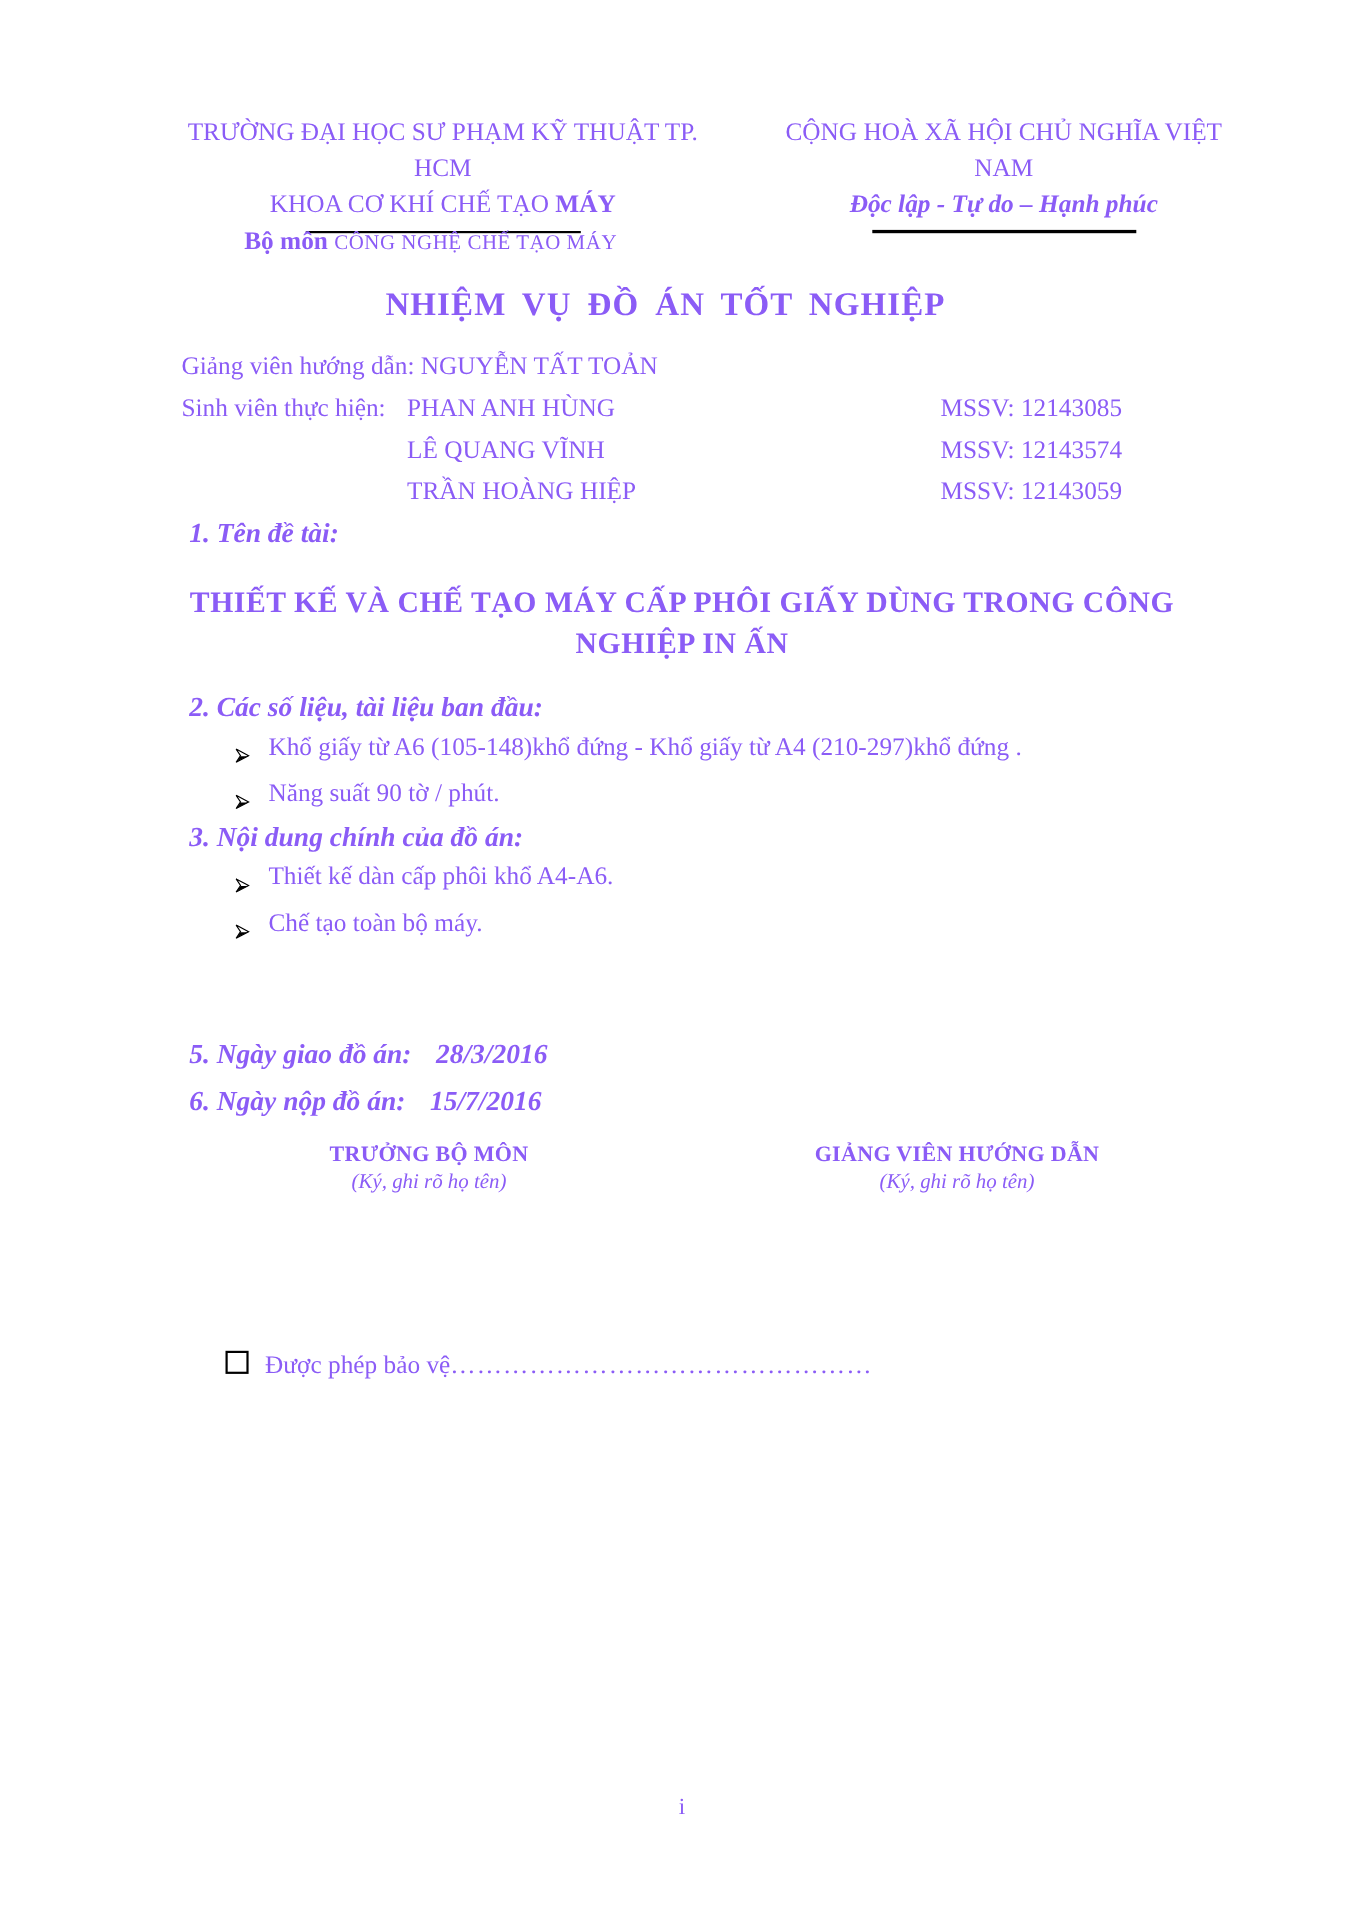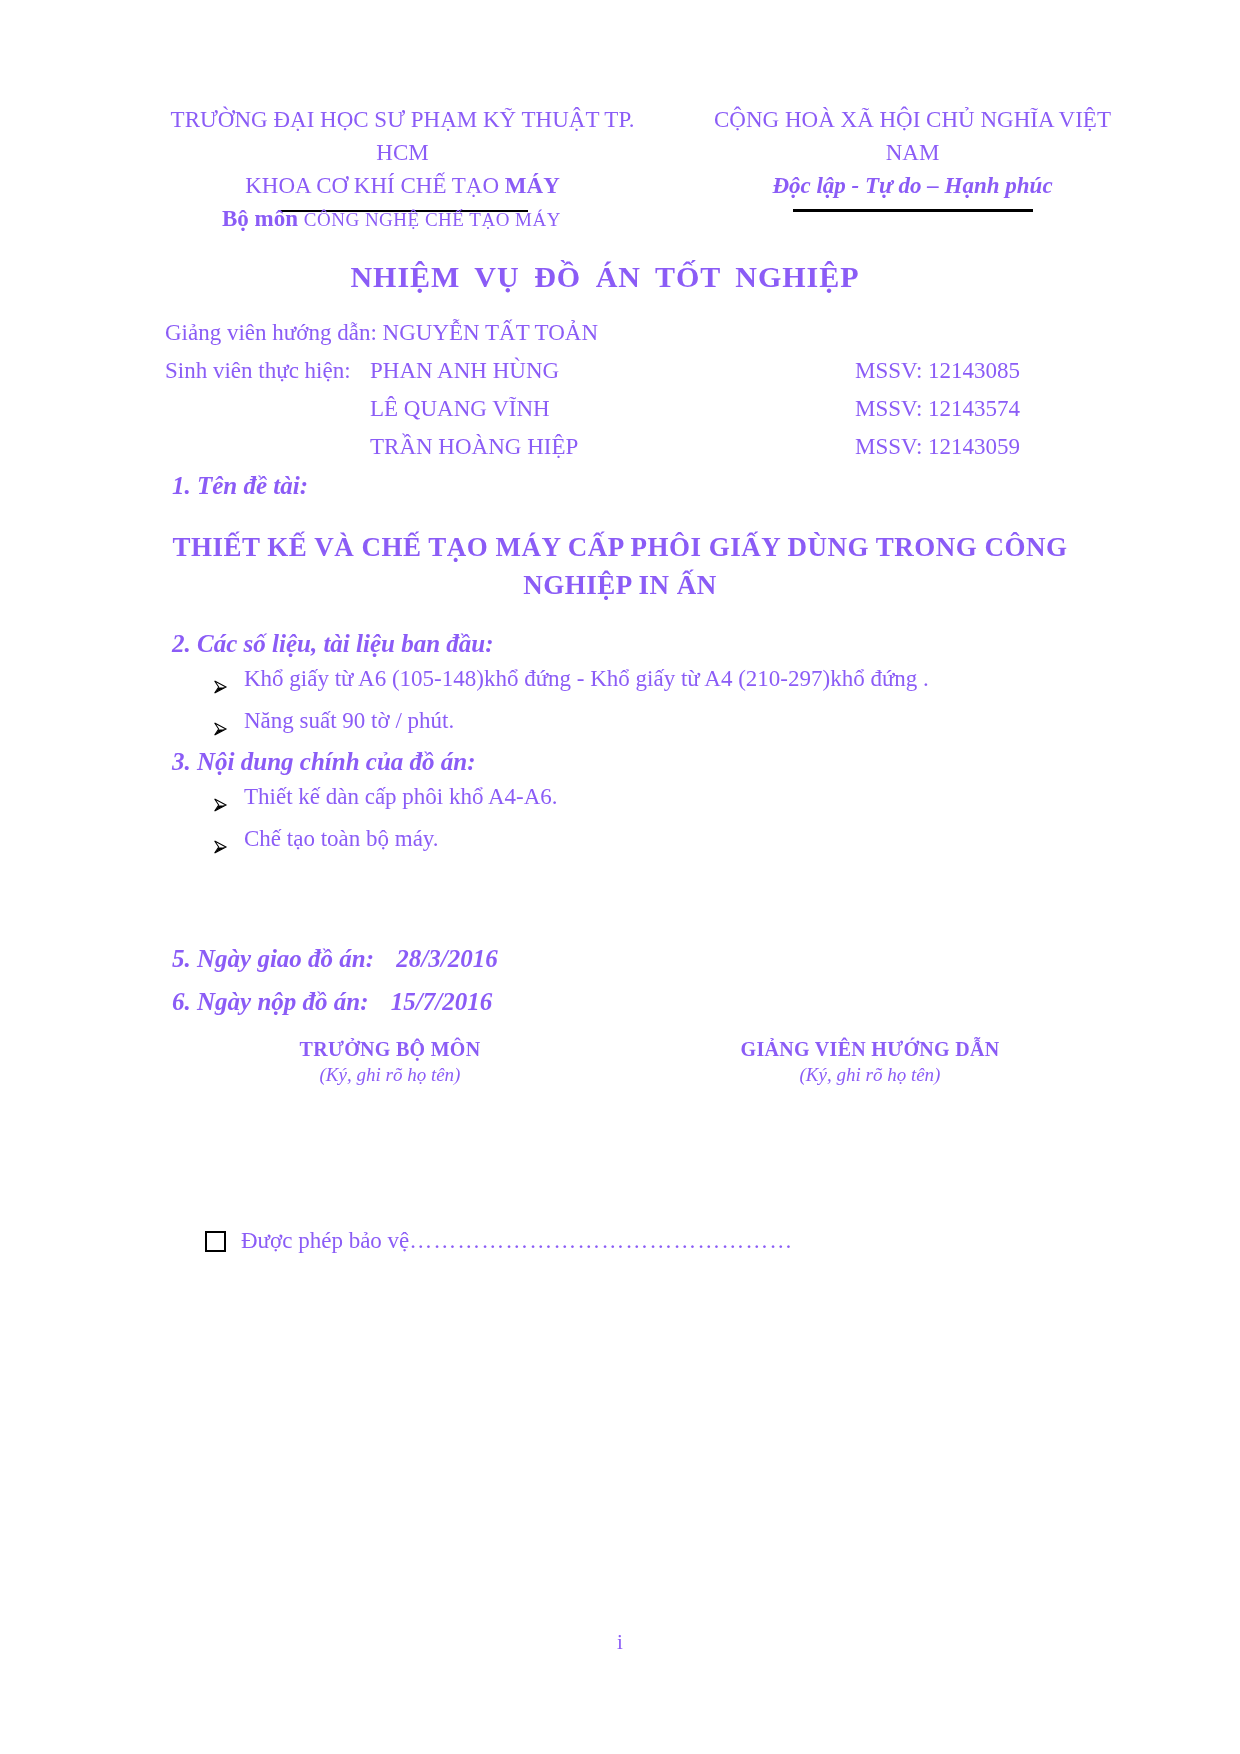--- a/index.html
+++ b/index.html
@@ -40,21 +40,21 @@
   .b2 { top:662px; } .b3 { top:780px; }
   .bullet { display:flex; align-items:flex-start; font-size:23px; line-height:33px; }
   .bullet .arrow { flex:0 0 auto; margin:9px 16px 0 0; }
   
   .sig { position:absolute; text-align:center; }
   .sig-left  { left:230px; top:1038px; width:320px; }
   .sig-right { left:685px; top:1038px; width:370px; }
   .sig-title { font-size:20px; font-weight:bold; letter-spacing:0.3px; }
   .sig-note  { font-size:19px; font-style:italic; margin-top:3px; }
   
-  .approval { position:absolute; left:205px; top:1228px; font-size:23px; display:flex; align-items:center; }
+  .approval { position:absolute; left:205px; top:1228px; font-size:23px; display:flex; }
   .checkbox { display:inline-block; width:17px; height:17px; border:2px solid #000; margin-right:15px; }
   .approval .dots { letter-spacing:1px; }
   
   .page-num { position:absolute; left:0; top:1630px; width:1240px; text-align:center; font-size:21px; }
 </style>
 </head>
 <body>
 
 <div class="page">
 

